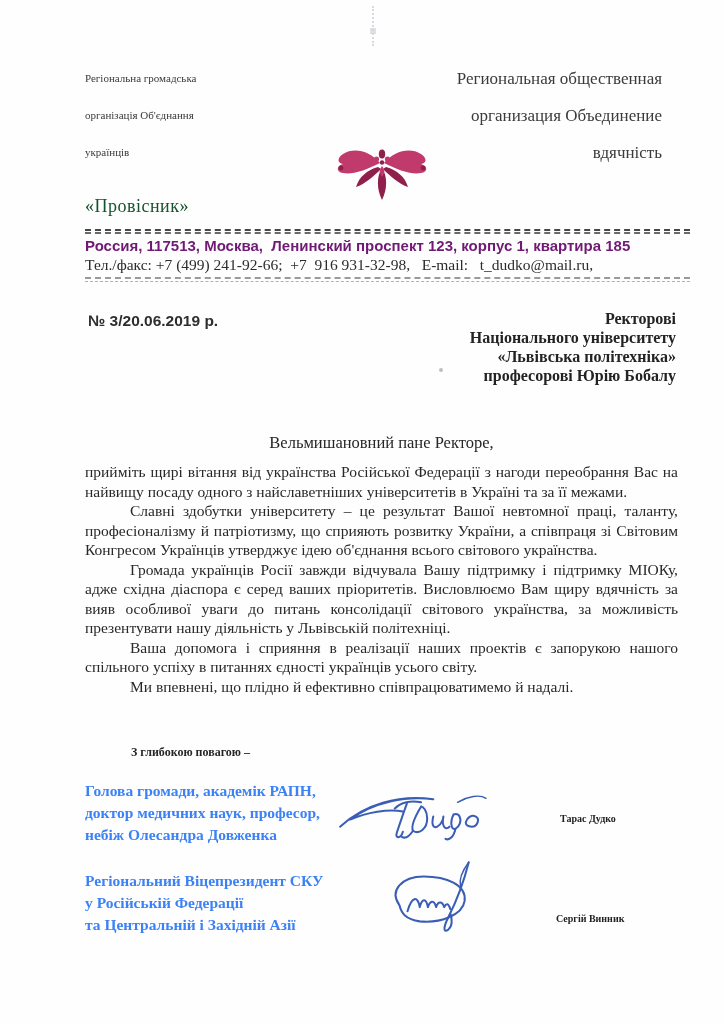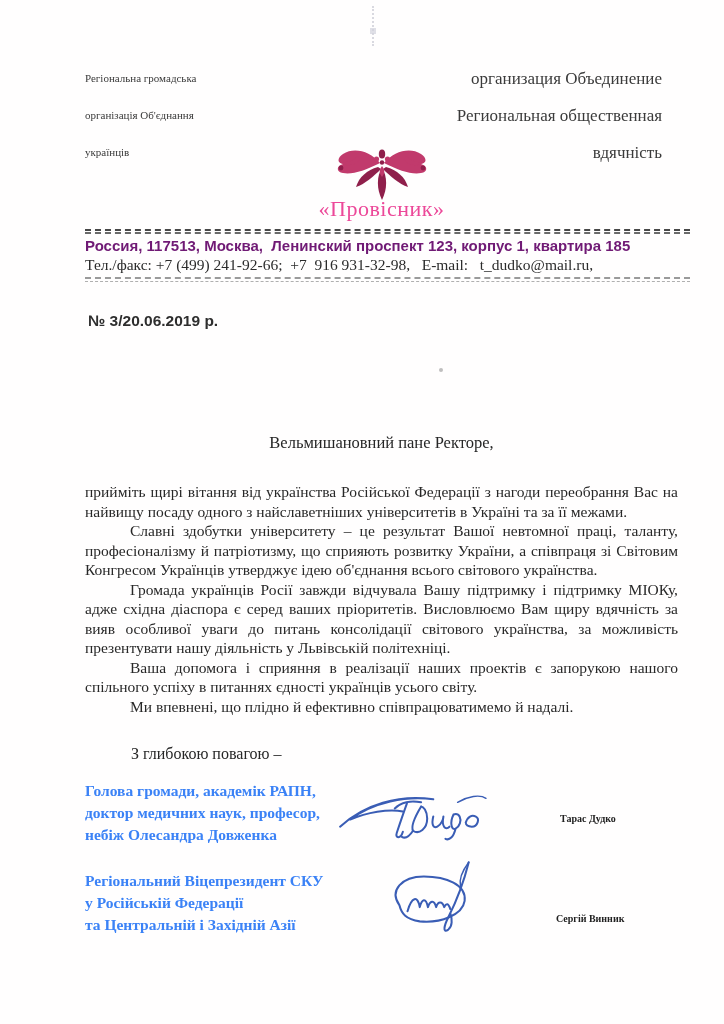--- a/index.html
+++ b/index.html
@@ -26,39 +26,39 @@
 
   
   .scan-mark{left:372px;top:6px;width:3px;height:40px;border-left:2px dotted #d9d9e0;}
   .scan-mark .blip{position:absolute;left:-4px;top:22px;width:6px;height:6px;background:#d2d2db;opacity:.7;}
   .stray-dot{left:439px;top:368px;width:4px;height:4px;background:#8a8a8a;border-radius:50%;opacity:.55;}
 
   
   .org-uk{left:85px;top:60px;font-size:11px;line-height:37px;color:var(--ink-soft);}
   .org-ru{right:62px;top:60px;font-size:17px;line-height:37px;color:var(--ink-soft);text-align:right;}
   .ornament{left:85px;right:46px;top:146px;text-align:center;}
-  .brand{left:85px;right:46px;top:196px;text-align:center;font-size:22px;letter-spacing:.5px;color:#ec4899;}
+  .brand{left:85px;right:46px;top:196px;font-size:18px;letter-spacing:.5px;color:#14532d;}
 
   .rule{left:85px;right:34px;height:5px;}
   .rule-top{top:229px;border-top:2px dashed var(--rule-dark);border-bottom:2px dashed var(--rule-mid);}
   .rule-bottom{top:277px;border-top:2px dashed var(--rule-light);border-bottom:1px dashed #b0b0b0;}
 
   .addr1{left:85px;top:237px;font-family:"Liberation Sans",sans-serif;font-weight:bold;font-size:15px;color:#701a75;white-space:pre;}
   .addr2{left:85px;top:256px;font-size:15.5px;color:#2b2b2b;white-space:pre;}
 
   .refnum{left:88px;top:312px;font-family:"Liberation Sans",sans-serif;font-size:15.5px;color:#2e2e2e;font-weight:bold;}
   .recipient{right:48px;top:309px;text-align:right;font-weight:bold;font-size:16px;line-height:19px;color:#232323;}
 
   .salutation{left:85px;right:46px;top:433px;text-align:center;font-weight:normal;font-size:16.5px;}
 
   .body-text{left:85px;right:46px;top:462px;font-size:15.5px;line-height:19.5px;text-align:justify;color:#282828;}
   .body-text p{text-indent:45px;}
-  .body-text p.no-indent{text-indent:0;margin-top:20px;}
+  .body-text p.no-indent{text-indent:0;}
 
-  .valediction{left:131px;top:745px;font-weight:normal;font-size:16px;}
+  .valediction{left:131px;top:745px;font-weight:bold;font-size:12px;}
 
   .sig-titles{left:85px;font-weight:bold;font-size:15.5px;line-height:22px;color:#3b82f6;}
   .sig1-titles{top:780px;}
   .sig2-titles{top:870px;}
   .sig-name{font-weight:bold;font-size:10px;color:#222;}
   .sig1-name{left:560px;top:813px;}
   .sig2-name{left:556px;top:903px;margin-top:10px;}
   .sig1-svg{left:336px;top:786px;}
   .sig2-svg{left:381px;top:856px;}
 
@@ -76,22 +76,22 @@
       <span class="blip"></span>
     </div>
   <div class="abs stray-dot"></div>
 
   <div class="abs org-uk">
     <div>Регіональна громадська</div>
     <div>організація Об'єднання</div>
     <div>українців</div>
   </div>
   <div class="abs org-ru">
+    <div>Региональная общественная</div>
     <div>организация Объединение</div>
-    <div>Региональная общественная</div>
     <div>вдячність</div>
   </div>
 
   <div class="abs ornament">
     <svg width="98" height="60" viewBox="0 0 96 60" aria-hidden="true">
       <g id="orn-left">
         <path class="o-b" d="M46,17 C36,5 20,1 9,8 C3,12 3,17 9,18 C2,20 2,26 9,27 C18,29 32,24 44,18 Z"></path>
         <path class="o-d" d="M44,21 C33,24 25,31 22,41 C31,38 40,30 47,23 Z"></path>
         <path class="o-b" d="M24,10 C19,15 13,17 7,16 C12,21 20,20 26,14 Z"></path>
         <circle class="o-d" cx="7" cy="22" r="2.4"></circle>
@@ -108,20 +108,26 @@
 
   <div class="abs brand">«Провісник»</div>
 
   <div class="abs rule rule-top"></div>
   <div class="abs addr1">Россия, 117513, Москва,  Ленинский проспект 123, корпус 1, квартира 185</div>
   <div class="abs addr2">Тел./факс: +7 (499) 241-92-66;  +7  916 931-32-98,   E-mail:   t_dudko@mail.ru,</div>
   <div class="abs rule rule-bottom"></div>
 
   <div class="abs refnum">№ 3/20.06.2019 р.</div>
 
+  <div class="abs recipient">
+    <div>Ректорові</div>
+    <div>Національного університету</div>
+    <div>«Львівська політехніка»</div>
+    <div>професорові Юрію Бобалу</div>
+  </div>
 
   <div class="abs salutation">Вельмишановний пане Ректоре,</div>
 
   <div class="abs body-text">
     <p class="no-indent">прийміть щирі вітання від українства Російської Федерації з нагоди переобрання Вас на найвищу посаду одного з найславетніших університетів в Україні та за її межами.</p>
     <p>Славні здобутки університету – це результат Вашої невтомної праці, таланту, професіоналізму й патріотизму, що сприяють розвитку України, а співпраця зі Світовим Конгресом Українців утверджує ідею об'єднання всього світового українства.</p>
     <p>Громада українців Росії завжди відчувала Вашу підтримку і підтримку МІОКу, адже східна діаспора є серед ваших пріоритетів. Висловлюємо Вам щиру вдячність за вияв особливої уваги до питань консолідації світового українства, за можливість презентувати нашу діяльність у Львівській політехніці.</p>
     <p>Ваша допомога і сприяння в реалізації наших проектів є запорукою нашого спільного успіху в питаннях єдності українців усього світу.</p>
     <p>Ми впевнені, що плідно й ефективно співпрацюватимемо й надалі.</p>
   </div>

